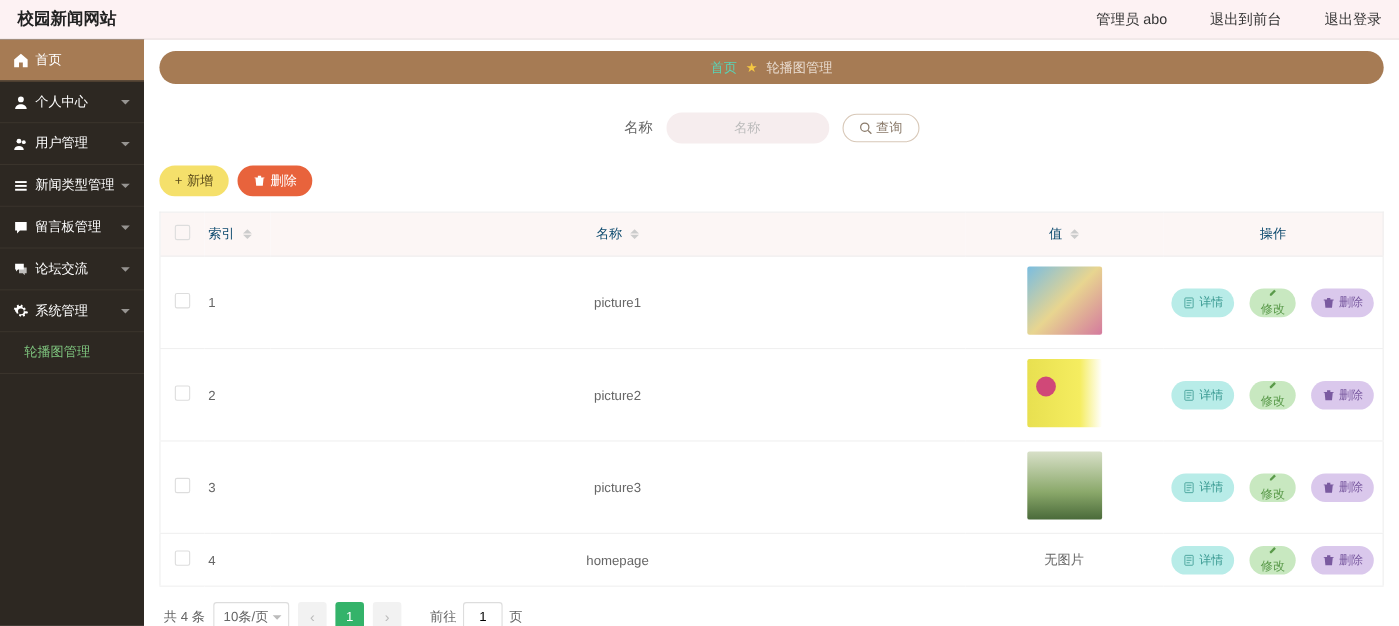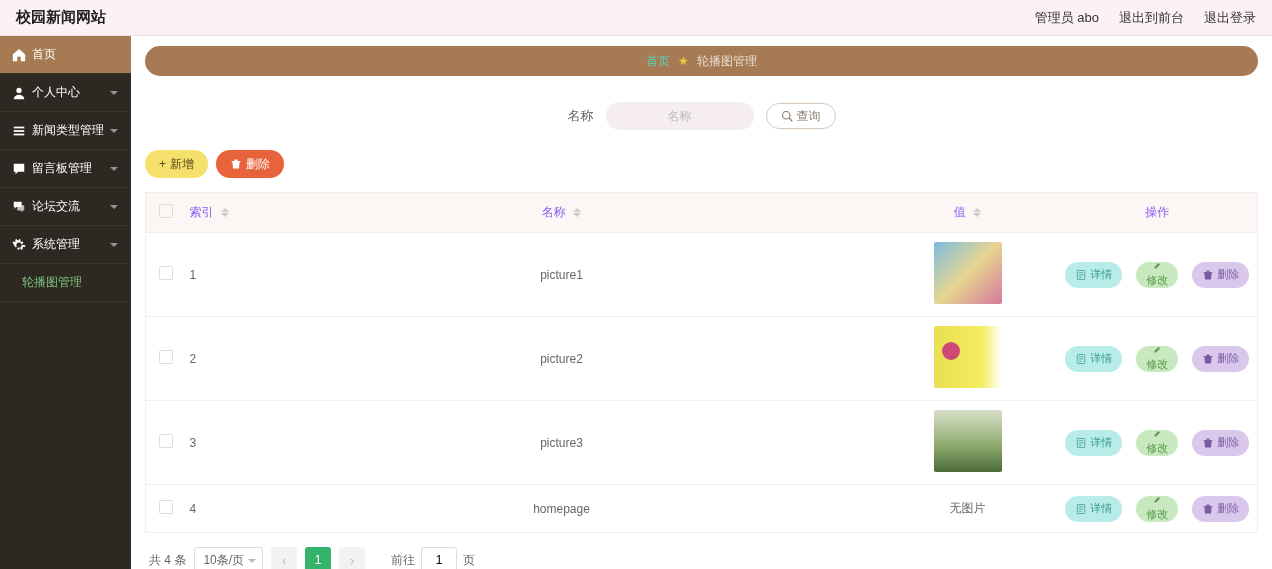--- a/index.html
+++ b/index.html
@@ -1,21 +1,21 @@
 <!DOCTYPE html>
 <html><head>
   <meta charset="utf-8">
   <style>
     * { margin: 0; padding: 0; box-sizing: border-box; }
     body { font-family: "Microsoft YaHei", Arial, sans-serif; font-size: 13px; color: #333; background: #fff; }
     
     
     .header { height: 36px; background: #fdf2f3; display: flex; align-items: center; justify-content: space-between; padding: 0 16px; border-bottom: 1px solid #e8e0e0; }
     .header-title { font-size: 15px; font-weight: bold; color: #222; }
-    .header-right { display: flex; gap: 20px; font-size: 13px; color: #333; }
+    .header-right { display: flex; gap: 39px; font-size: 13px; color: #333; }
     .header-right span { cursor: pointer; }
     
     
     .container { display: flex; height: calc(100vh - 36px); }
     
     
     .sidebar { width: 131px; background: #2d2822; flex-shrink: 0; }
     .nav-item { height: 38px; display: flex; align-items: center; padding: 0 12px; color: #ffffff; font-size: 12px; cursor: pointer; border-bottom: 1px solid #3a342c; position: relative; }
     .nav-item.active-home { background: #a67b54; color: #fff; }
     .nav-item .icon { width: 14px; height: 14px; margin-right: 6px; flex-shrink: 0; }
@@ -36,21 +36,21 @@
     .search-input::placeholder { color: #bbb; }
     .search-btn { height: 26px; padding: 0 14px; border: 1px solid #d8c8b8; background: #fff; border-radius: 13px; font-size: 12px; color: #8a7a6a; cursor: pointer; display: inline-flex; align-items: center; gap: 4px; }
     
     
     .toolbar { display: flex; gap: 8px; margin-bottom: 14px; }
     .btn-add { height: 28px; padding: 0 14px; border: none; background: #f5e06b; border-radius: 14px; font-size: 12px; color: #5a4a1a; cursor: pointer; display: inline-flex; align-items: center; gap: 4px; }
     .btn-del { height: 28px; padding: 0 14px; border: none; background: #e8633c; border-radius: 14px; font-size: 12px; color: #fff; cursor: pointer; display: inline-flex; align-items: center; gap: 4px; }
     
     
     .table { width: 100%; border: 1px solid #eee; border-collapse: collapse; }
-    .table th { background: #fcf6f5; height: 40px; font-weight: normal; font-size: 12px; color: #8b5cf6; border-bottom: 1px solid #eee; text-align: center; }
+    .table th { background: #fcf6f5; height: 40px; font-weight: normal; font-size: 12px; color: #0c4a6e; border-bottom: 1px solid #eee; text-align: center; }
     .table td { height: 84px; border-bottom: 1px solid #f0f0f0; text-align: center; font-size: 12px; color: #666; }
     .table tr:last-child td { height: 48px; }
     .col-check { width: 40px; }
     .col-idx { width: 60px; text-align: left !important; padding-left: 4px; }
     .col-name { width: auto; }
     .col-val { width: 180px; }
     .col-ops { width: 200px; }
     .check { width: 14px; height: 14px; border: 1px solid #ddd; border-radius: 2px; display: inline-block; cursor: pointer; }
     .sort { display: inline-flex; flex-direction: column; gap: 0; margin-left: 4px; vertical-align: middle; }
     .sort span { width: 0; height: 0; border-left: 4px solid transparent; border-right: 4px solid transparent; }
@@ -99,20 +99,31 @@
           <path d="M8 1L1 7v8h5v-5h4v5h5V7z"></path>
         </svg>
       <span>首页</span>
     </div>
     <div class="nav-item">
       <svg class="icon" viewBox="0 0 16 16" fill="currentColor">
           <circle cx="8" cy="5" r="3"></circle>
           <path d="M2 15c0-3 3-5 6-5s6 2 6 5z"></path>
         </svg>
       <span>个人中心</span>
+      <svg class="chev" viewBox="0 0 10 10" fill="currentColor">
+          <path d="M1 3l4 4 4-4z"></path>
+        </svg>
+    </div>
+    <div class="nav-item">
+      <svg class="icon" viewBox="0 0 16 16" fill="currentColor">
+          <circle cx="6" cy="5" r="2.5"></circle>
+          <circle cx="11" cy="6" r="2"></circle>
+          <path d="M1 14c0-2.5 2.2-4 5-4s5 1.5 5 4z"></path>
+        </svg>
+      <span>用户管理</span>
       <svg class="chev" viewBox="0 0 10 10" fill="currentColor">
           <path d="M1 3l4 4 4-4z"></path>
         </svg>
     </div>
     <div class="nav-item">
       <svg class="icon" viewBox="0 0 16 16" fill="currentColor">
           <rect x="2" y="3" width="12" height="2"></rect>
           <rect x="2" y="7" width="12" height="2"></rect>
           <rect x="2" y="11" width="12" height="2"></rect>
         </svg>

